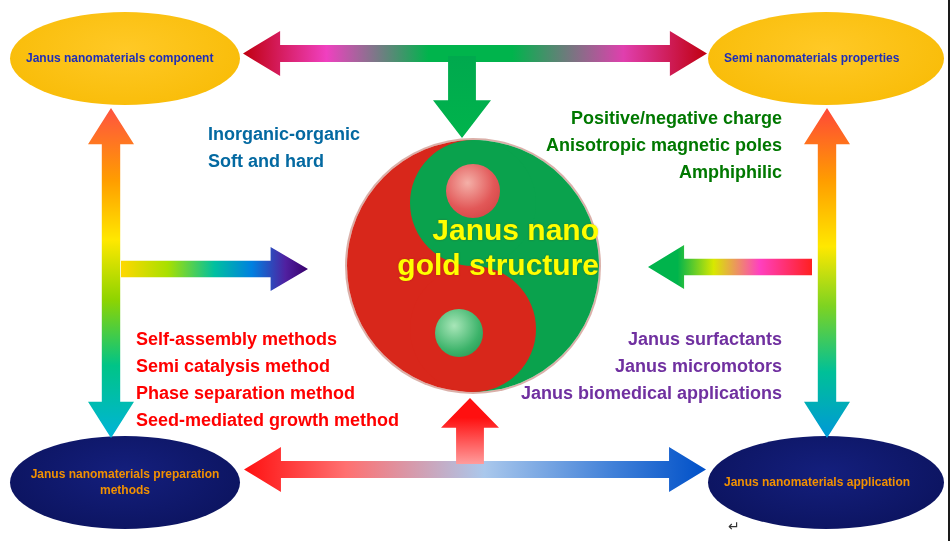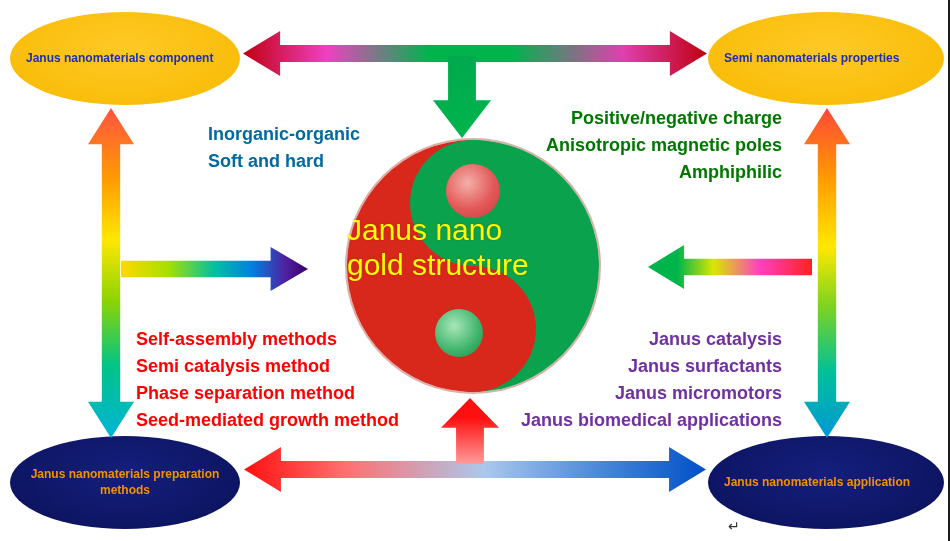--- a/index.html
+++ b/index.html
@@ -97,21 +97,21 @@
     border-radius: 50%; z-index: 2;
     background: radial-gradient(circle at 40% 35%, #f4b0a8, #e25858 55%, #cc3a3a);
   }
   .dot-bottom {
     position: absolute; left: 88px; top: 169px; width: 48px; height: 48px;
     border-radius: 50%; z-index: 2;
     background: radial-gradient(circle at 40% 35%, #a8e6b8, #3cb36a 60%, #1f8c4a);
   }
   .center-title {
     position: absolute; left: 0; top: 72px; width: 100%;
-    text-align: left; color: #ffff00; font-weight: normal;
+    text-align: right; color: #ffff00; font-weight: bold;
     font-size: 30px; line-height: 35px; z-index: 3;
     text-shadow: 0 0 2px rgba(120,40,0,0.4);
   }
   .center-title span { display: block; }
 
   
   .textblock { position: absolute; font-weight: bold; font-size: 18px; line-height: 27px; z-index: 4; }
   .textblock span { display: block; }
   #tb-blue   { left: 164px;  top: 121px; color: #0369a1; margin-left: 44px; }
   #tb-green  { right: 168px; top: 105px; color: #007800; text-align: right; }
@@ -176,21 +176,20 @@
   </div>
 
   <div class="textblock" id="tb-red">
     <span>Self-assembly methods</span>
     <span>Semi catalysis method</span>
     <span>Phase separation method</span>
     <span>Seed-mediated growth method</span>
   </div>
 
   <div class="textblock" id="tb-purple">
-    <span>Janus catalysis</span>
     <span>Janus surfactants</span>
     <span>Janus micromotors</span>
     <span>Janus biomedical applications</span>
   </div>
 
   <div id="right-border-line"></div>
   <span id="paragraph-mark">↵</span>
 
 </div>
 

